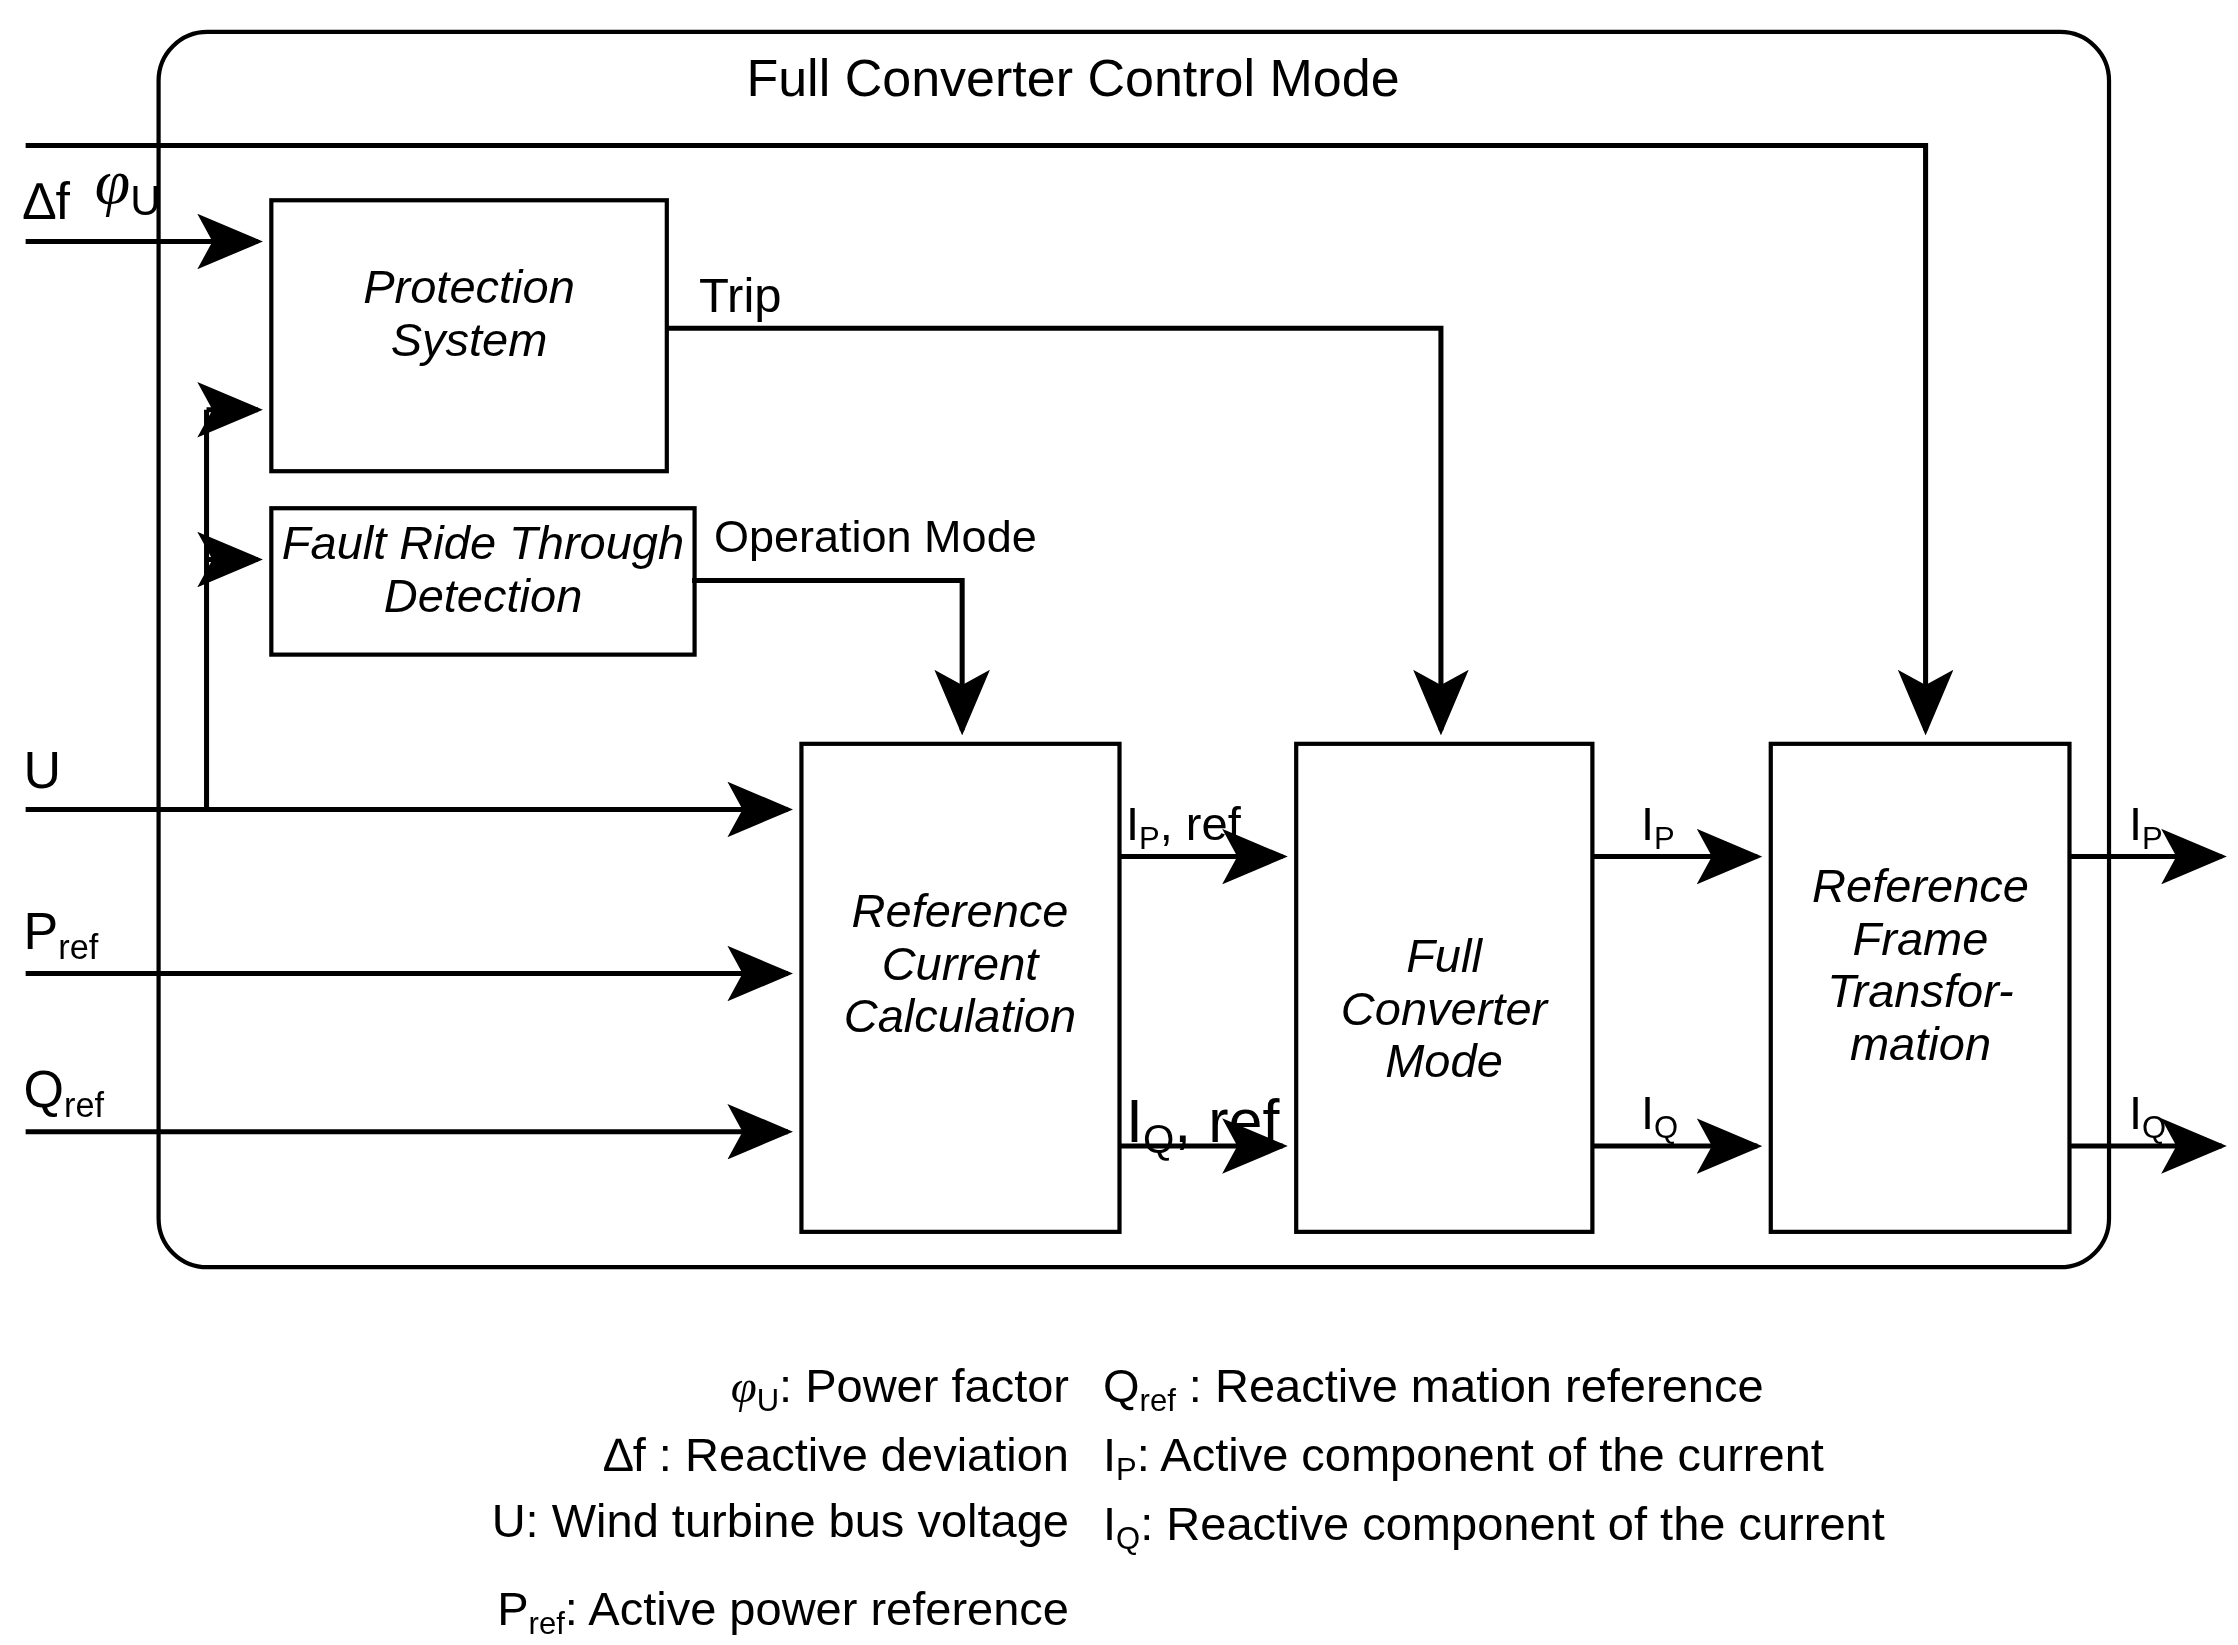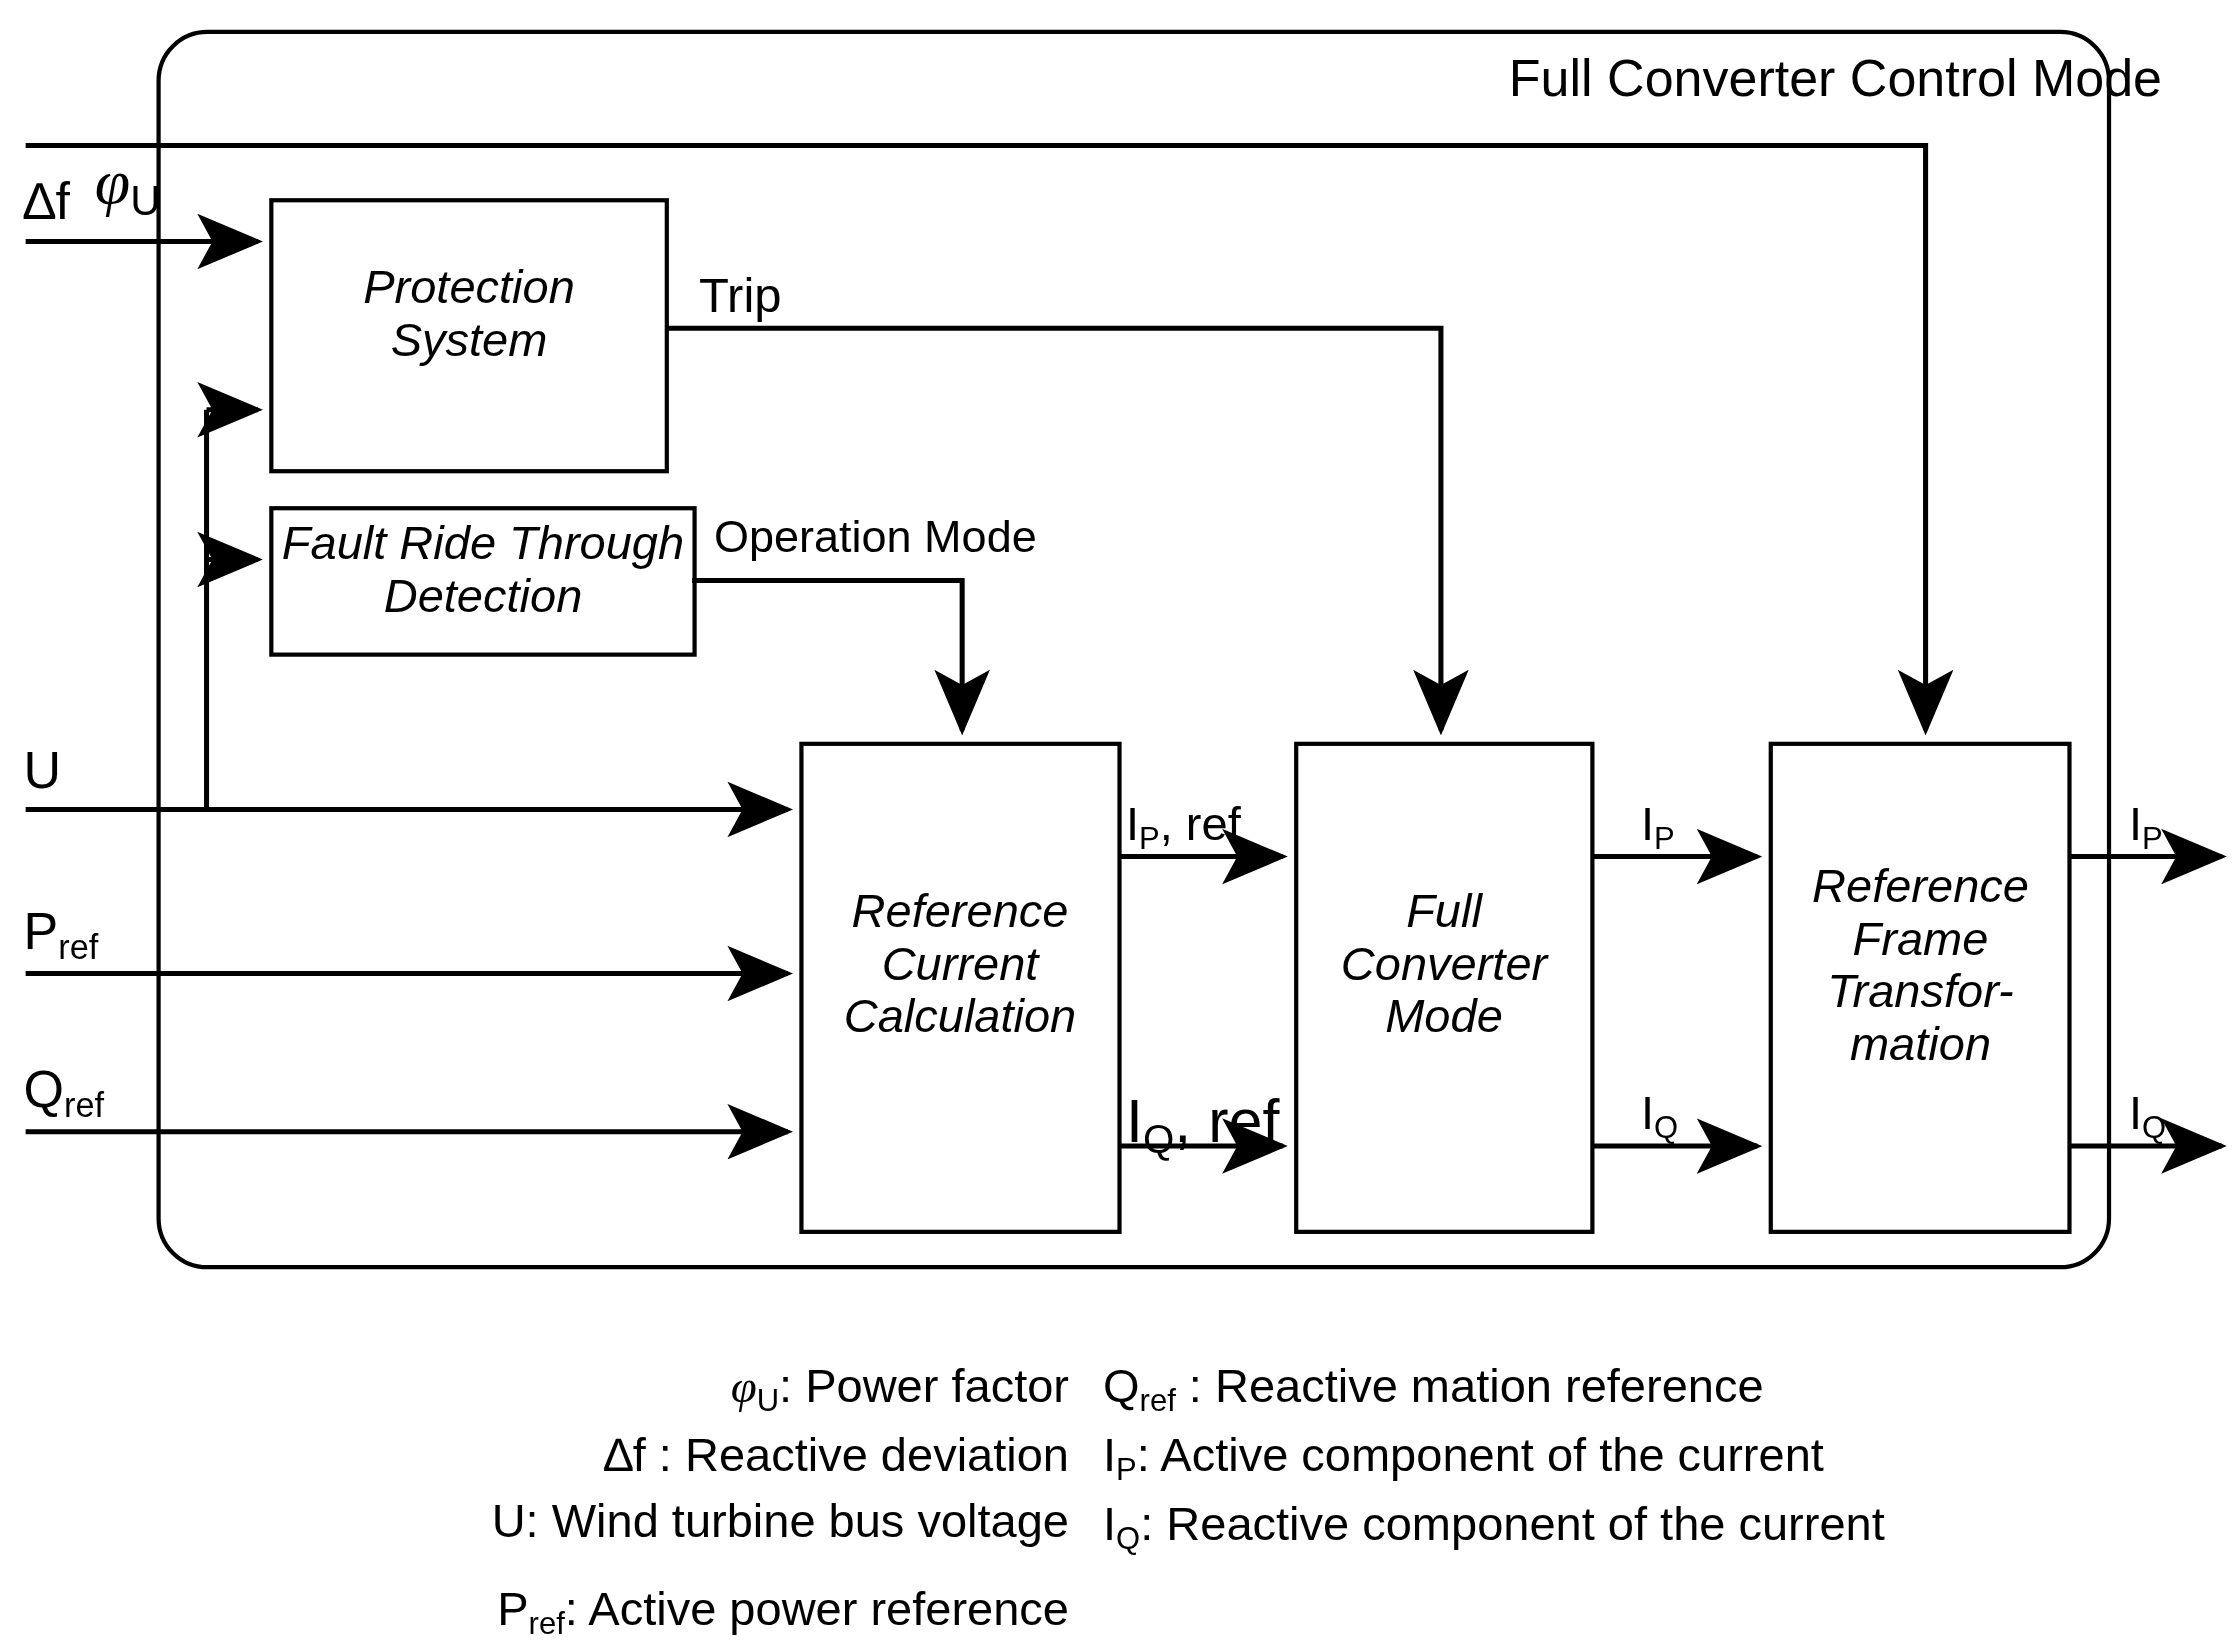--- a/index.html
+++ b/index.html
@@ -62,37 +62,37 @@
 
       <path d="M 1892 1018 L 2088 1018" marker-end="url(#ah)"></path>
 
       <path d="M 1892 1362 L 2088 1362" marker-end="url(#ah)"></path>
 
       <path d="M 2459 1018 L 2640 1018" marker-end="url(#ah)"></path>
       <path d="M 2459 1362 L 2640 1362" marker-end="url(#ah)"></path>
     </g>
   </svg>
 
-  <div class="txt" style="left:0;top:49px;width:2146px;text-align:right;font-size:52px;margin-left:16px;">Full Converter Control Mode</div>
+  <div class="txt" style="left:0;top:49px;width:2146px;text-align:center;font-size:52px;">Full Converter Control Mode</div>
 
   <div class="txt" style="left:23.6px;top:74px;font-size:64px;">
     <span class="ital">φ</span><sub>U</sub>
   </div>
   <div class="txt" style="left:23.6px;top:172px;font-size:52px;">∆f</div>
   <div class="txt" style="left:23.6px;top:741px;font-size:52px;">U</div>
   <div class="txt" style="left:23.6px;top:902px;font-size:52px;">P<sub>ref</sub></div>
   <div class="txt" style="left:23.6px;top:1060px;font-size:52px;">Q<sub>ref</sub></div>
 
   <div class="txt blk-label" style="left:271px;top:261px;width:396px;">Protection<br>System</div>
 
   <div class="txt blk-label" style="left:263px;top:517px;width:440px;">Fault Ride Through<br>Detection</div>
 
   <div class="txt blk-label" style="left:801px;top:885px;width:318px;">Reference<br>Current<br>Calculation</div>
 
-  <div class="txt blk-label" style="left:1296px;top:885px;width:296px;">Full<br>Converter<br>Mode</div>
+  <div class="txt blk-label" style="left:1296px;top:930px;width:296px;">Full<br>Converter<br>Mode</div>
 
   <div class="txt blk-label" style="left:1764px;top:860px;width:313px;">Reference<br>Frame<br>Transfor-<br>mation</div>
 
   <div class="txt" style="left:699px;top:268px;font-size:49px;">Trip</div>
   <div class="txt" style="left:714px;top:512px;font-size:45px;">Operation Mode</div>
 
   <div class="txt" style="left:1126px;top:798px;font-size:47px;">I<sub>P</sub>, ref</div>
   <div class="txt" style="left:1126px;top:1087px;font-size:61px;">I<sub>Q</sub>, ref</div>
 
   <div class="txt" style="left:1641px;top:798px;font-size:47px;">I<sub>P</sub></div>

